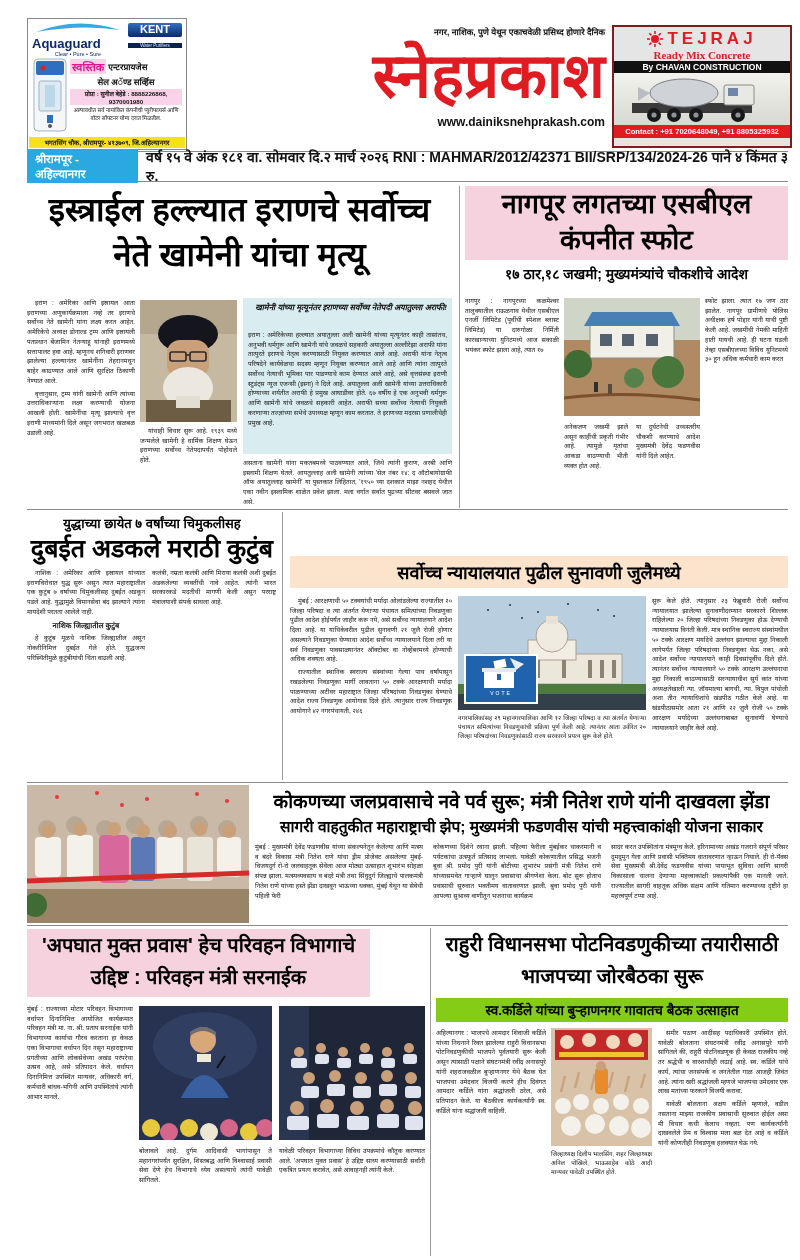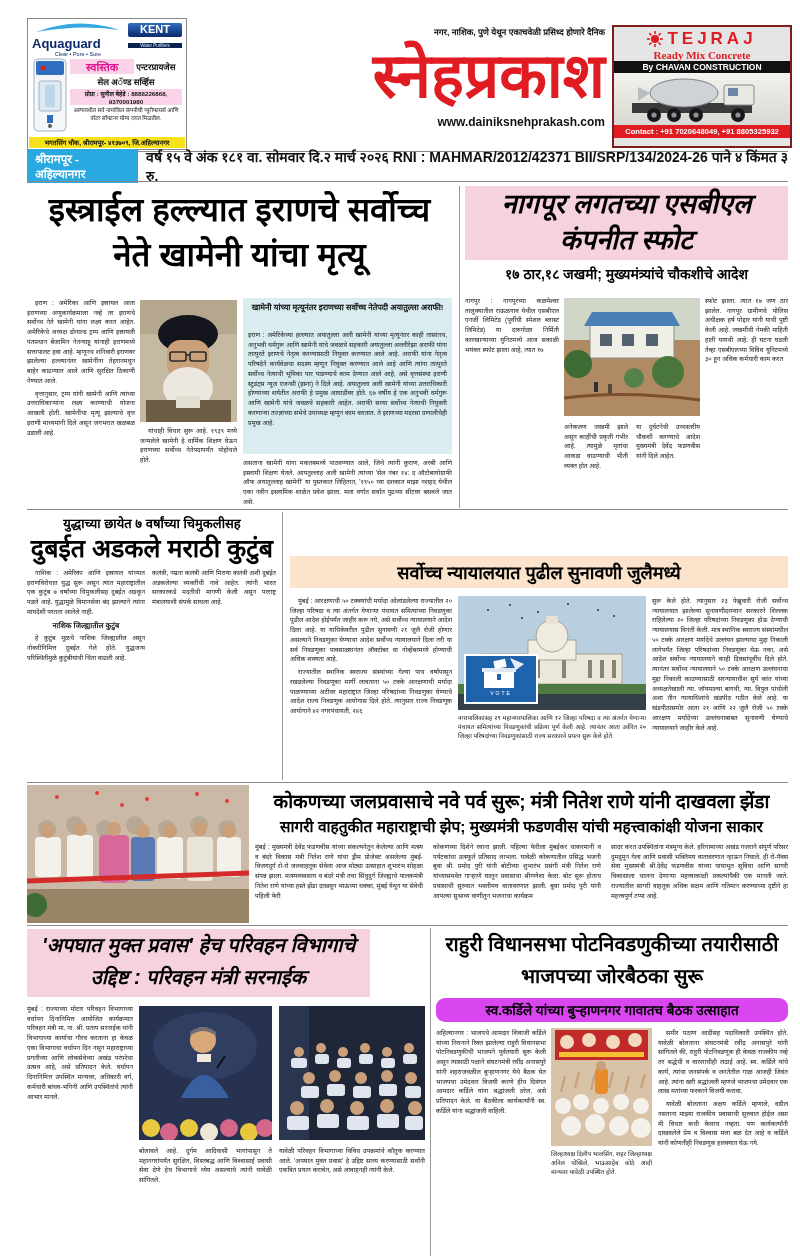--- a/index.html
+++ b/index.html
@@ -6,24 +6,24 @@
   .page{position:relative;width:800px;height:1260px;background:#ffffff;margin:0 auto;
         font-family:"Liberation Sans","DejaVu Sans",sans-serif;overflow:hidden;color:#111;}
   .abs{position:absolute;}
   .body-text{font-size:6.4px;line-height:1.52;text-align:justify;color:#222;}
   .body-text p{margin:0 0 3px 0;text-indent:8px;}
   .headline{font-weight:800;color:#000;text-align:center;}
   .kicker{font-weight:700;text-align:center;color:#000;}
   .caption{font-size:6.2px;line-height:1.45;color:#111;text-align:justify;font-weight:700;}
   .hline{border-top:1px solid #8a8a8a;height:0;}
   .vline{border-left:1px solid #9a9a9a;width:0;}
-  .pinkbox{background:#f6d2df;font-style:italic;}
+  .pinkbox{background:#f6d2df;}
   .peachbox{background:#fbe4cb;}
   .bluebox{background:#d9edf0;}
-  .greenbox{background:#d946ef;border-radius:9px;}
+  .greenbox{background:#84cc16;}
   .adframe{border:1px solid #888;background:#fff;}
   .crosshead{font-weight:800;text-align:center;font-size:7.5px;margin:3px 0 2px 0;}
   svg{display:block;}
 </style>
 </head>
 <body>
 
 <div class="page">
 
   <div class="abs adframe" style="left:27px;top:18px;width:158px;height:130px;">
@@ -46,21 +46,21 @@
         <rect x="3" y="4" width="28" height="14" rx="2" fill="#2f6fc0"></rect>
         <circle cx="10" cy="11" r="2.5" fill="#e02020"></circle>
         <rect x="6" y="24" width="22" height="30" rx="2" fill="#dfe9f2" stroke="#9db3c8"></rect>
         <rect x="12" y="28" width="10" height="22" fill="#bcd6ea"></rect>
         <rect x="14" y="58" width="6" height="8" fill="#2f6fc0"></rect>
         <circle cx="17" cy="69" r="2" fill="#555"></circle>
       </svg>
     </div>
     <div class="abs" style="left:42px;top:40px;width:112px;">
       <div style="display:flex;align-items:center;gap:2px;">
-        <span style="background:#fbd3e8;color:#e0148c;font-weight:800;font-size:11px;padding:0 16px;">स्वस्तिक</span>
+        <span style="background:#fbd3e8;color:#e0148c;font-weight:800;font-size:11px;padding:0 2px;">स्वस्तिक</span>
         <span style="font-weight:800;font-size:8.5px;">एन्टरप्रायजेस</span>
       </div>
       <div style="font-weight:800;font-size:8.5px;text-align:center;margin-top:2px;">सेल अॅण्ड सर्व्हिस</div>
       <div style="background:#fbd3e8;font-weight:700;font-size:6.2px;text-align:center;margin-top:2px;">प्रोप्रा : सुनील बेहेडे : 8888226868, 9370001980</div>
       <div style="font-size:5.6px;text-align:center;margin-top:2px;line-height:1.35;">अल्पावधीत सर्व नामांकित कंपनीची प्युरीफायर्स आणि वॉटर सॉफ्टनर योग्य दरात मिळतील.</div>
     </div>
     <div class="abs" style="left:1px;bottom:1px;width:156px;background:#f7e11a;font-weight:800;font-size:6.6px;text-align:center;padding:1px 0;">भगतसिंग चौक, श्रीरामपूर- ४१३७०९, जि.अहिल्यानगर</div>
   </div>
 
   <div class="abs" style="left:195px;top:26px;width:410px;text-align:right;">
@@ -134,21 +134,21 @@
       <ellipse cx="48" cy="88" rx="25" ry="21" fill="#ece8e0"></ellipse>
       <rect x="6" y="100" width="85" height="22" fill="#6e5d45"></rect>
       <rect x="36" y="96" width="24" height="12" fill="#e3ded2"></rect>
     </svg>
   </div>
   <div class="abs body-text" style="left:140px;top:426px;width:97px;height:80px;overflow:hidden;">
     <p>यांचाही विचार सुरू आहे. १९३९ मध्ये जन्मलेले खामेनी हे धार्मिक शिक्षण घेऊन इराणच्या सर्वोच्च नेतेपदापर्यंत पोहोचले होते.</p>
   </div>
 
   <div class="abs bluebox" style="left:243px;top:298px;width:209px;height:156px;padding:3px 5px;box-sizing:border-box;">
-    <div style="font-size:8px;font-weight:800;text-align:center;margin-bottom:18px;">खामेनी यांच्या मृत्यूनंतर इराणच्या सर्वोच्च नेतेपदी अयातुल्ला अराफी!</div>
+    <div style="font-size:8px;font-weight:800;text-align:right;margin-bottom:18px;font-style:italic;">खामेनी यांच्या मृत्यूनंतर इराणच्या सर्वोच्च नेतेपदी अयातुल्ला अराफी!</div>
     <div class="body-text" style="height:132px;overflow:hidden;">इराण : अमेरिकेच्या हल्ल्यात अयातुल्ला अली खामेनी यांच्या मृत्यूनंतर काही तासांतच, अनुभवी धर्मगुरू आणि खामेनी यांचे जवळचे सहकारी अयातुल्ला अल्लीरेझा अराफी यांना तात्पुरते इराणचे नेतृत्व करण्यासाठी नियुक्त करण्यात आले आहे. अराफी यांना नेतृत्व परिषदेने कार्यवेळचा सदस्य म्हणून नियुक्त करण्यात आले आहे आणि त्यांना तात्पुरते सर्वोच्च नेत्याची भूमिका पार पाडण्याचे काम देण्यात आले आहे, असे वृत्तसंस्था इराणी स्टुडंट्स न्यूज एजन्सी (इस्ना) ने दिले आहे. अयातुल्ला अली खामेनी यांच्या उत्तराधिकारी होण्याच्या शर्यतीत अराफी हे प्रमुख आघाडीवर होते. ६७ वर्षीय हे एक अनुभवी धर्मगुरू आणि खामेनी यांचे जवळचे सहकारी आहेत. अराफी सध्या सर्वोच्च नेत्याची नियुक्ती करणाऱ्या तज्ज्ञांच्या सभेचे उपाध्यक्ष म्हणून काम करतात. ते इराणच्या मदरसा प्रणालीचेही प्रमुख आहे.</div>
   </div>
   <div class="abs body-text" style="left:243px;top:458px;width:209px;height:48px;overflow:hidden;">असताना खामेनी यांना मकतबमध्ये पाठवण्यात आले, जिथे त्यांनी कुराण, अरबी आणि इस्लामी शिक्षण घेतले. आयतुल्लाह अली खामेनी त्यांच्या 'सेल नंबर १४: द ऑटोबायोग्राफी ऑफ अयातुल्लाह खामेनी' या पुस्तकात लिहितात, '१९५० च्या दशकात माझा नशहद येथील एका नवीन इस्लामिक शाळेत प्रवेश झाला. मला वर्गात सर्वात पुढच्या सीटवर बसवले जात असे.</div>
 
   <div class="abs vline" style="left:459px;top:186px;height:322px;"></div>
 
   <div class="abs pinkbox headline" style="left:465px;top:186px;width:323px;height:74px;font-size:27px;line-height:1.35;">नागपूर लगतच्या एसबीएल कंपनीत स्फोट</div>
   <div class="abs headline" style="left:465px;top:264px;width:323px;font-size:14px;">१७ ठार,१८ जखमी; मुख्यमंत्र्यांचे चौकशीचे आदेश</div>
 
   <div class="abs body-text" style="left:465px;top:296px;width:94px;height:210px;overflow:hidden;">नागपूर : नागपूरच्या कळमेश्वर तालुक्यातील राऊळगाव येथील एसबीएल एनर्जी लिमिटेड (पूर्वीची स्पेशल ब्लास्ट लिमिटेड) या दारुगोळा निर्मिती कारखान्याच्या युनिटमध्ये आज सकाळी भयंकर स्फोट झाला आहे, त्यात १७</div>

